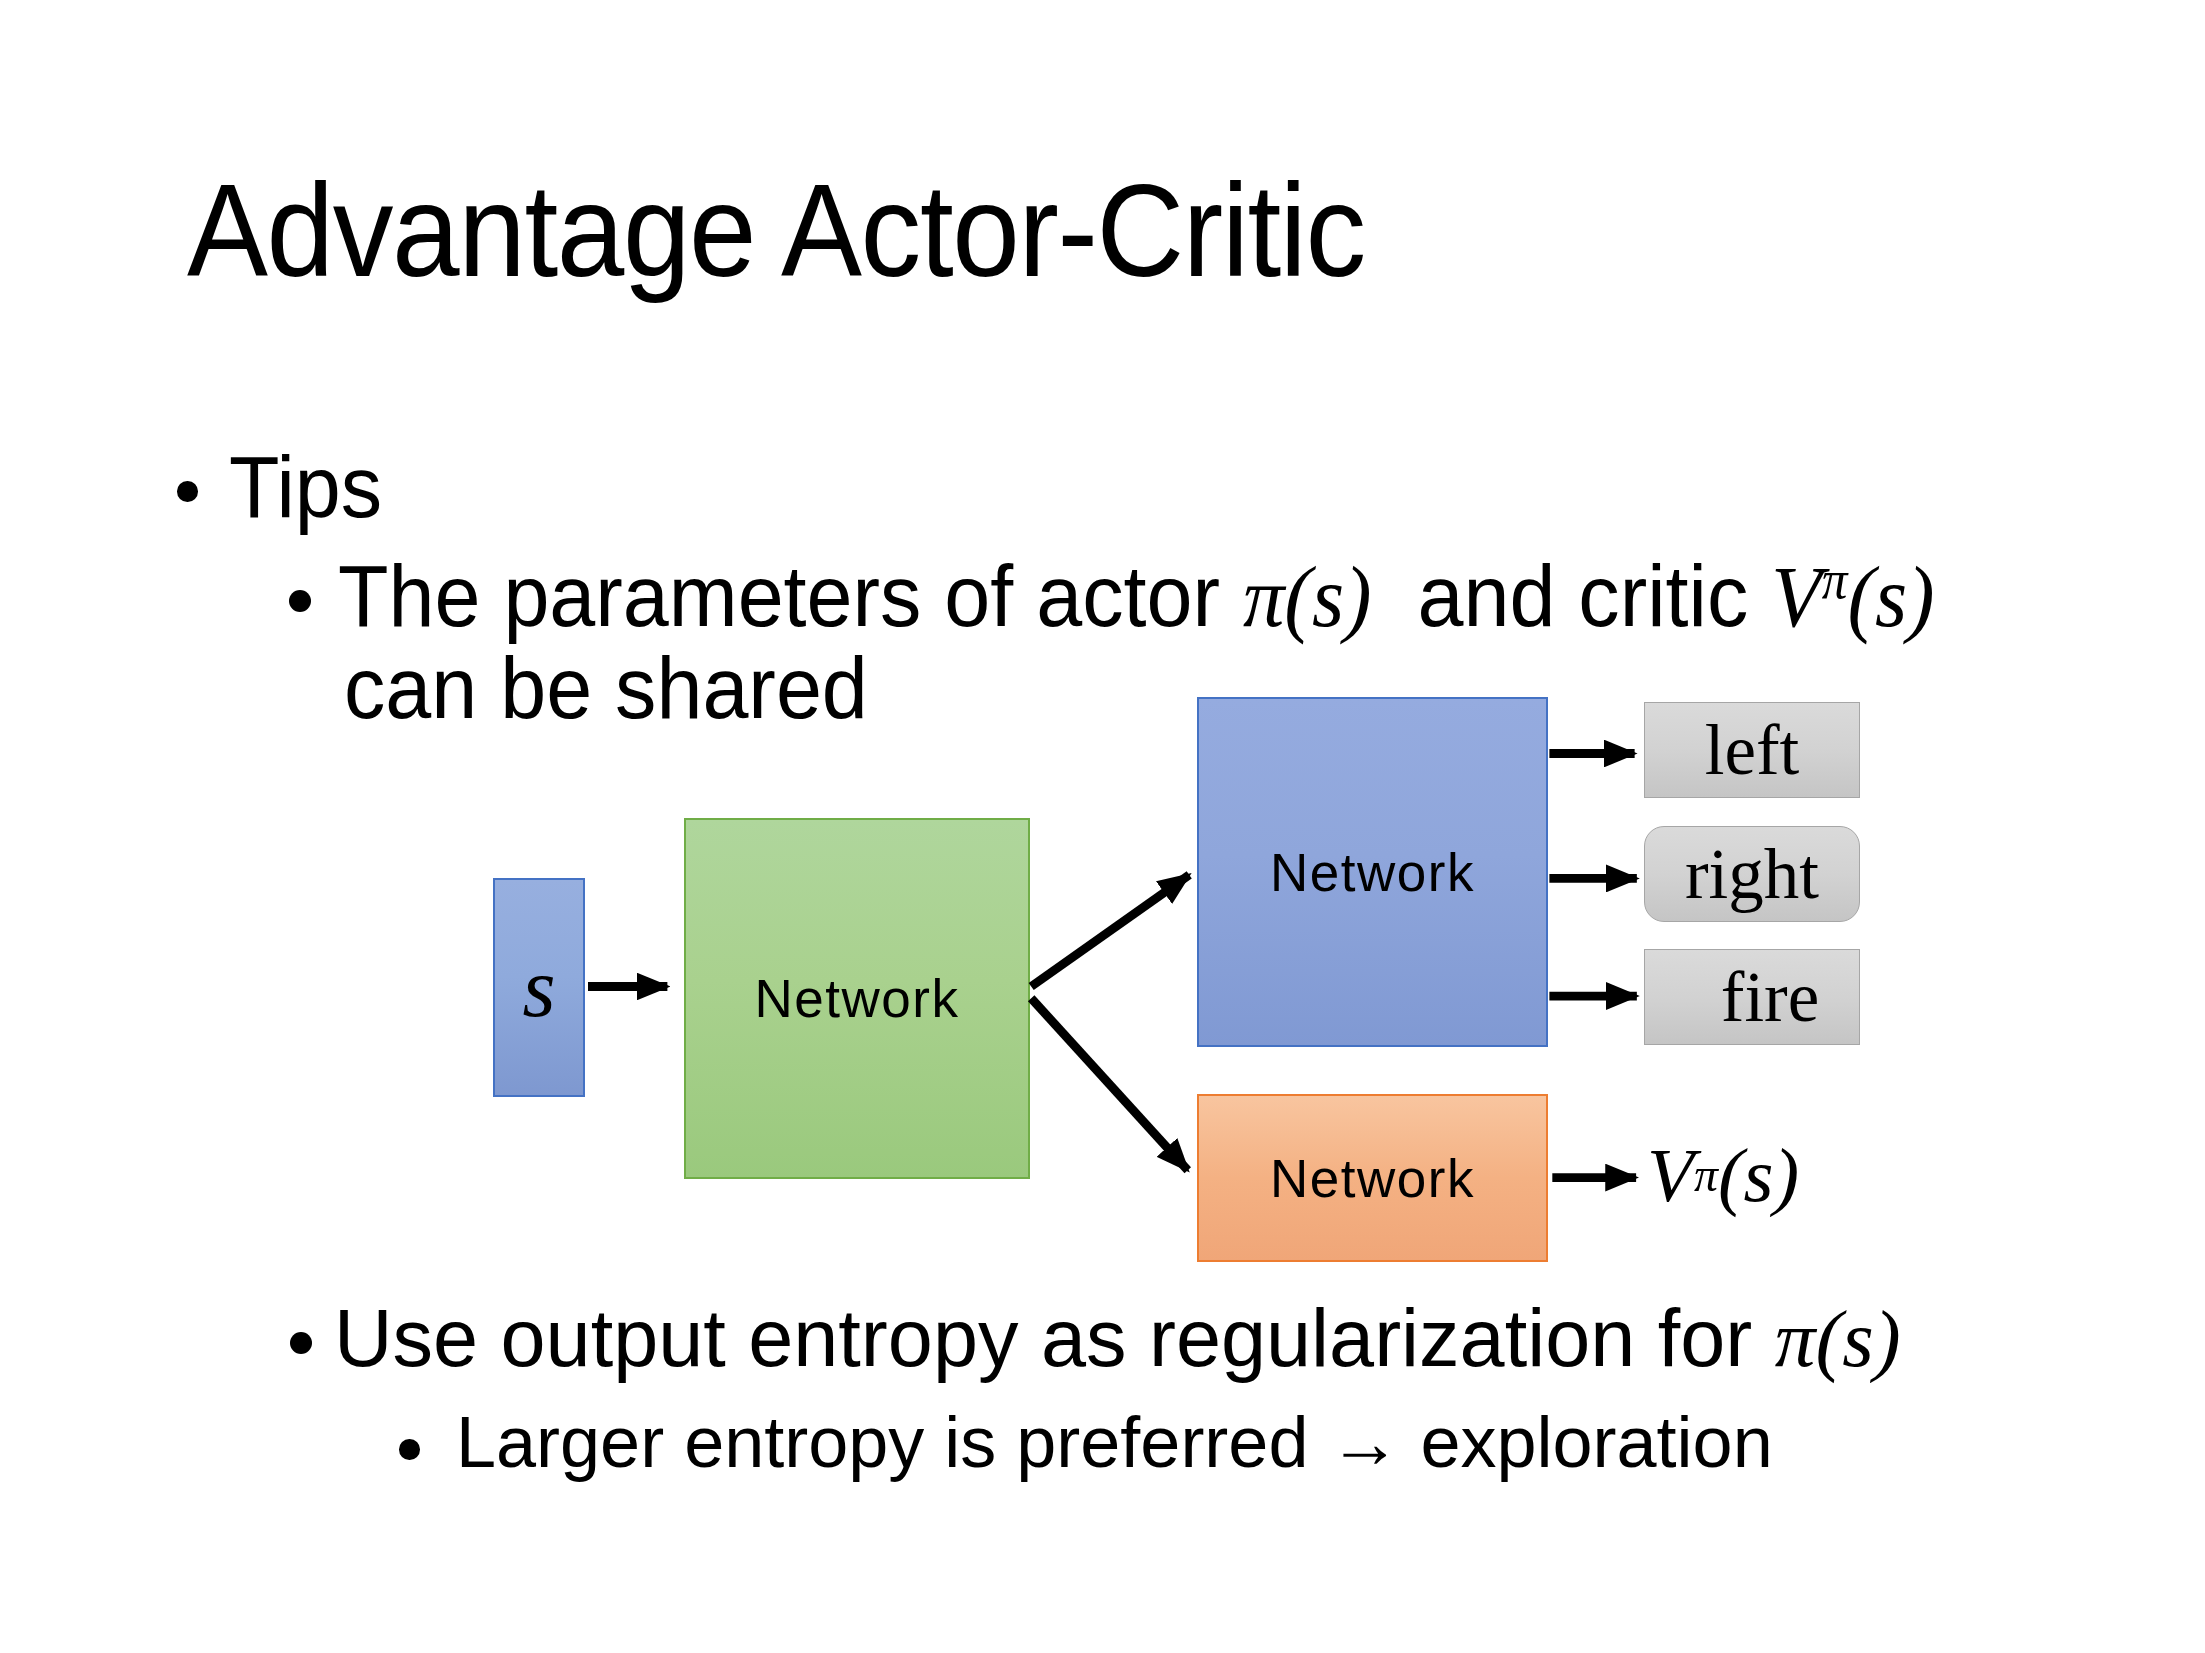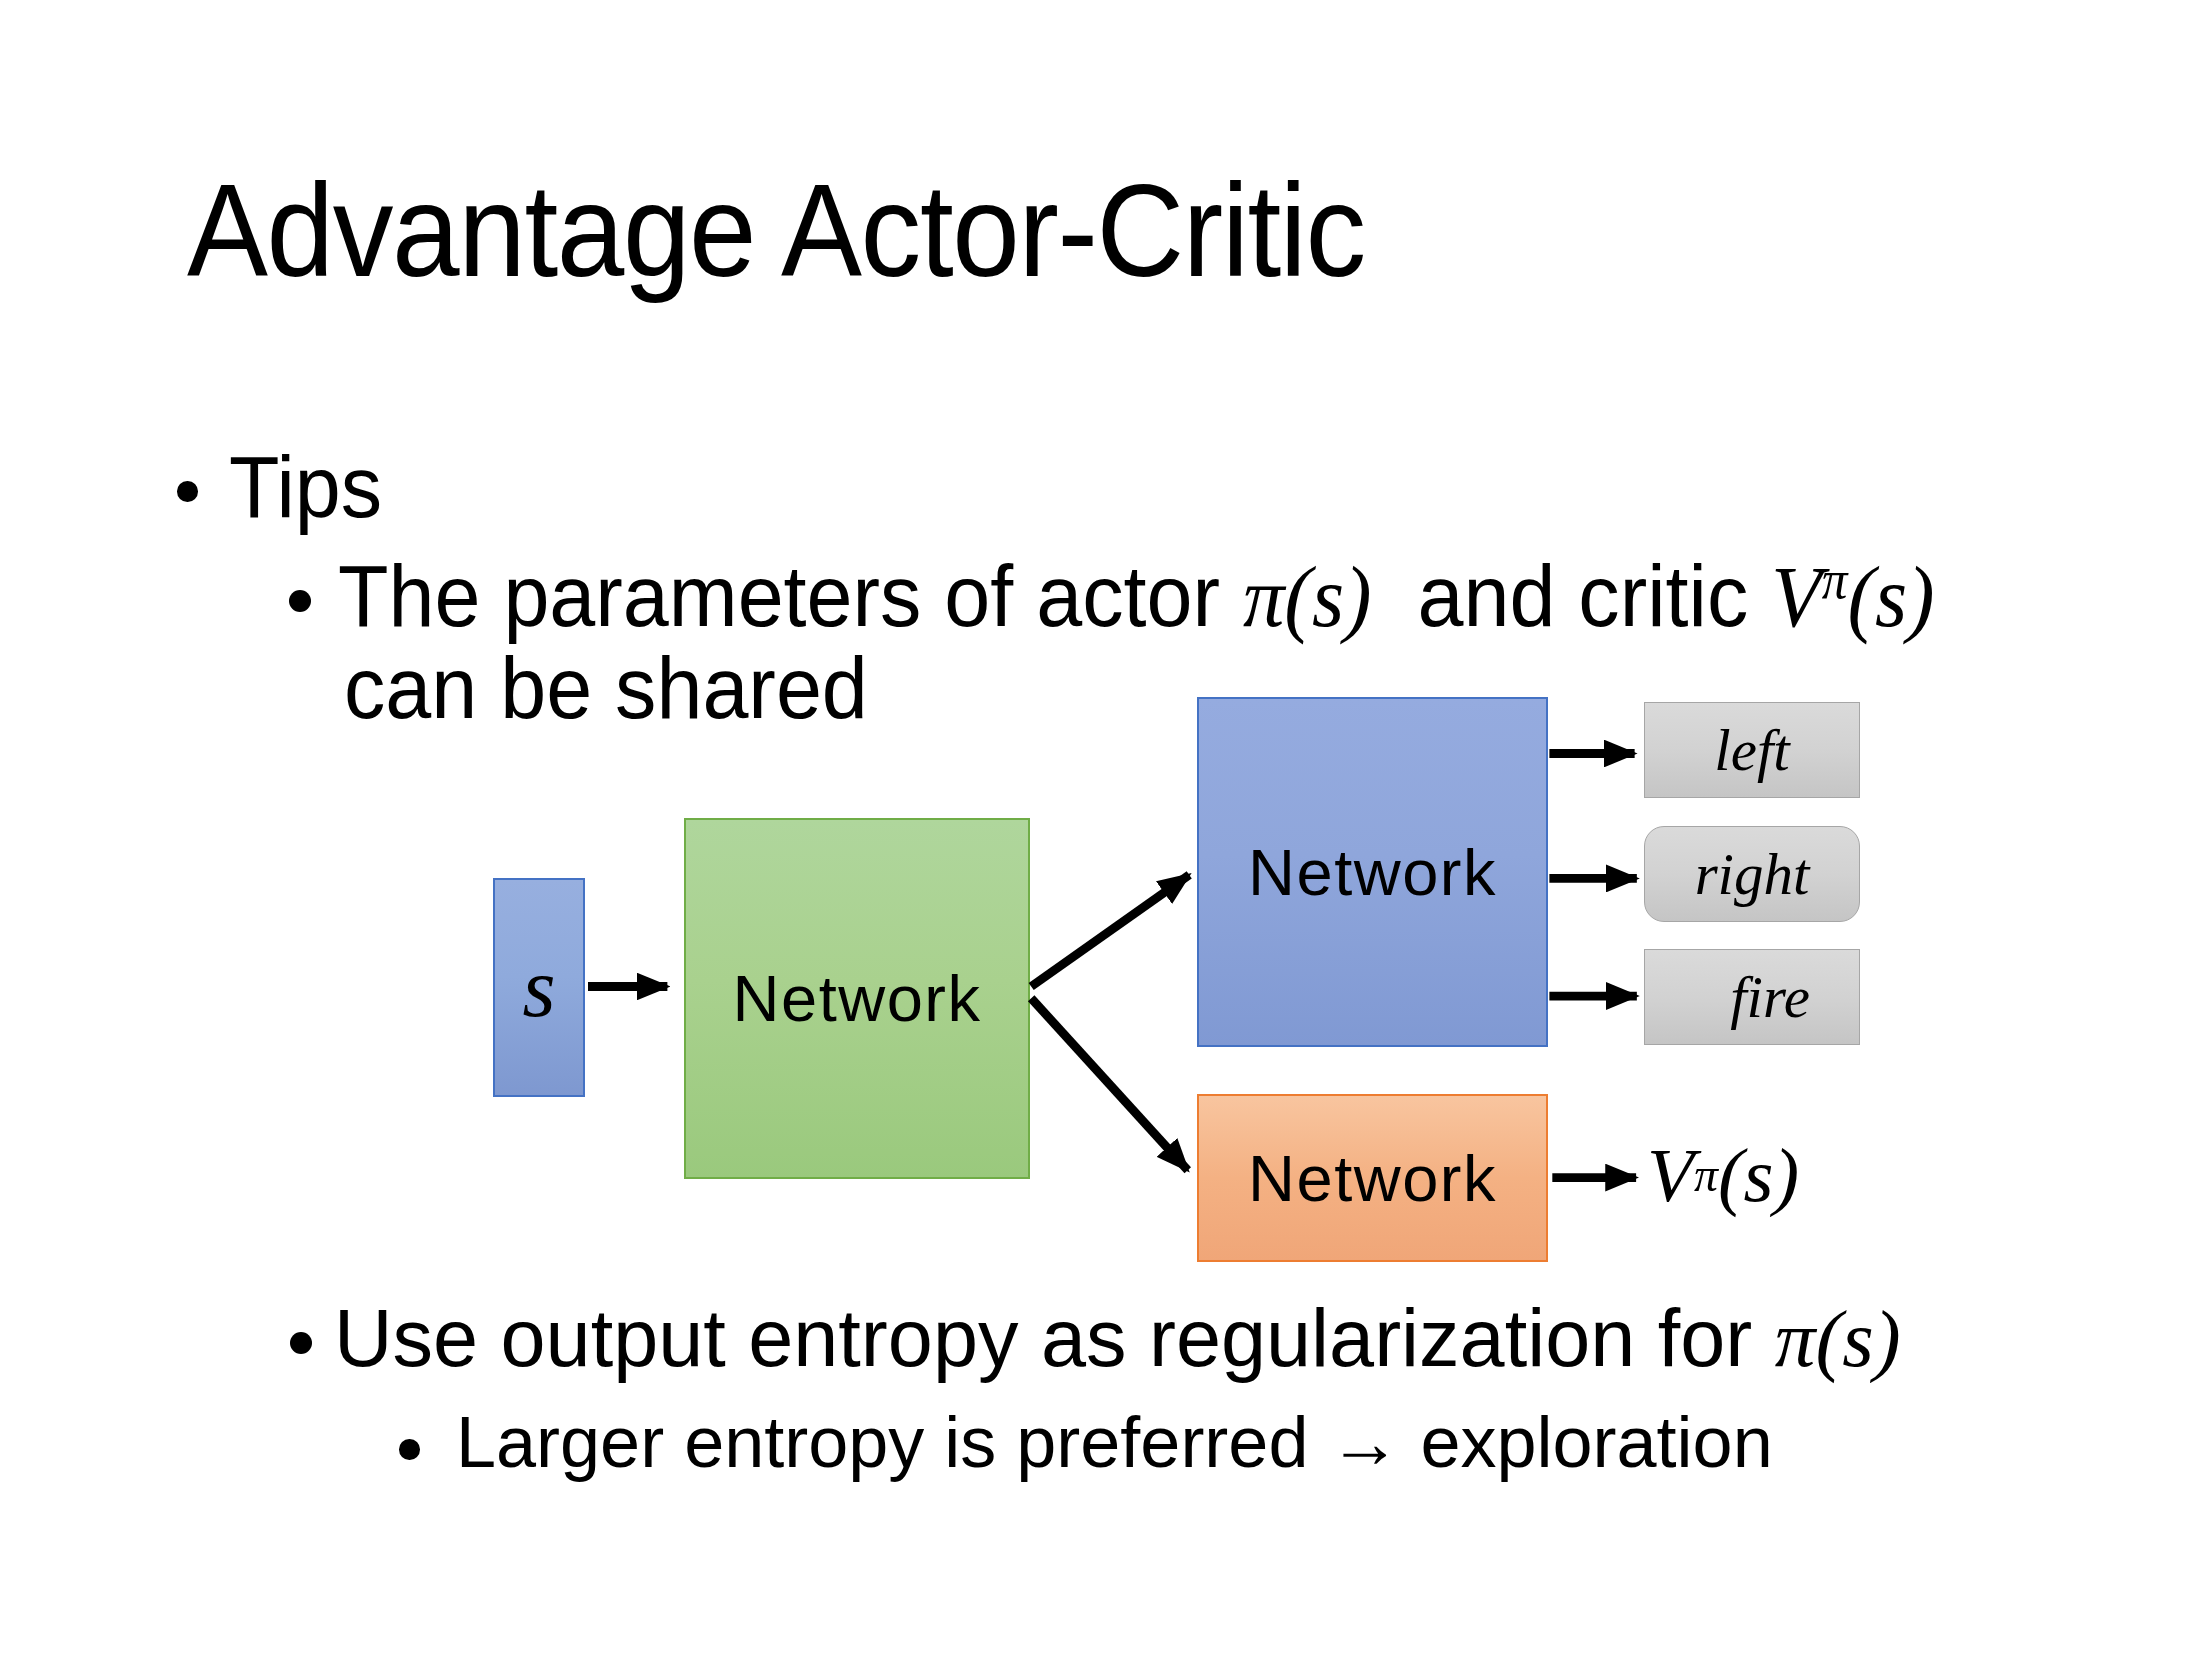--- a/index.html
+++ b/index.html
@@ -64,36 +64,35 @@
     left: 1197px; top: 1094px; width: 351px; height: 168px;
     background: linear-gradient(180deg, #F8C59F 0%, #F4B183 50%, #F0A678 100%);
     border: 2.2px solid #ED7D31;
   }
   .box-action {
     left: 1644px; width: 216px; height: 96px;
     background: linear-gradient(180deg, #DADADA 0%, #D2D2D2 50%, #C5C5C5 100%);
     border: 1.5px solid #A6A6A6;
   }
   .net-label {
-    font-size: 65px;
+    font-size: 53px;
     letter-spacing: 1.5px;
     color: #000000;
     line-height: 1;
   }
   .state-label {
     font-family: "Liberation Serif", serif;
     font-style: italic;
     font-size: 85px;
     line-height: 1;
   }
   .action-label {
     font-family: "Liberation Serif", serif;
-    font-size: 59px;
+    font-size: 71px;
     line-height: 1;
-    font-style: italic;
   }
   .value-output {
     position: absolute;
     left: 1647px; top: 1131px; height: 88px;
     display: flex; align-items: center;
     font-size: 77px;
     line-height: 1;
   }
   .connectors {
     position: absolute;

